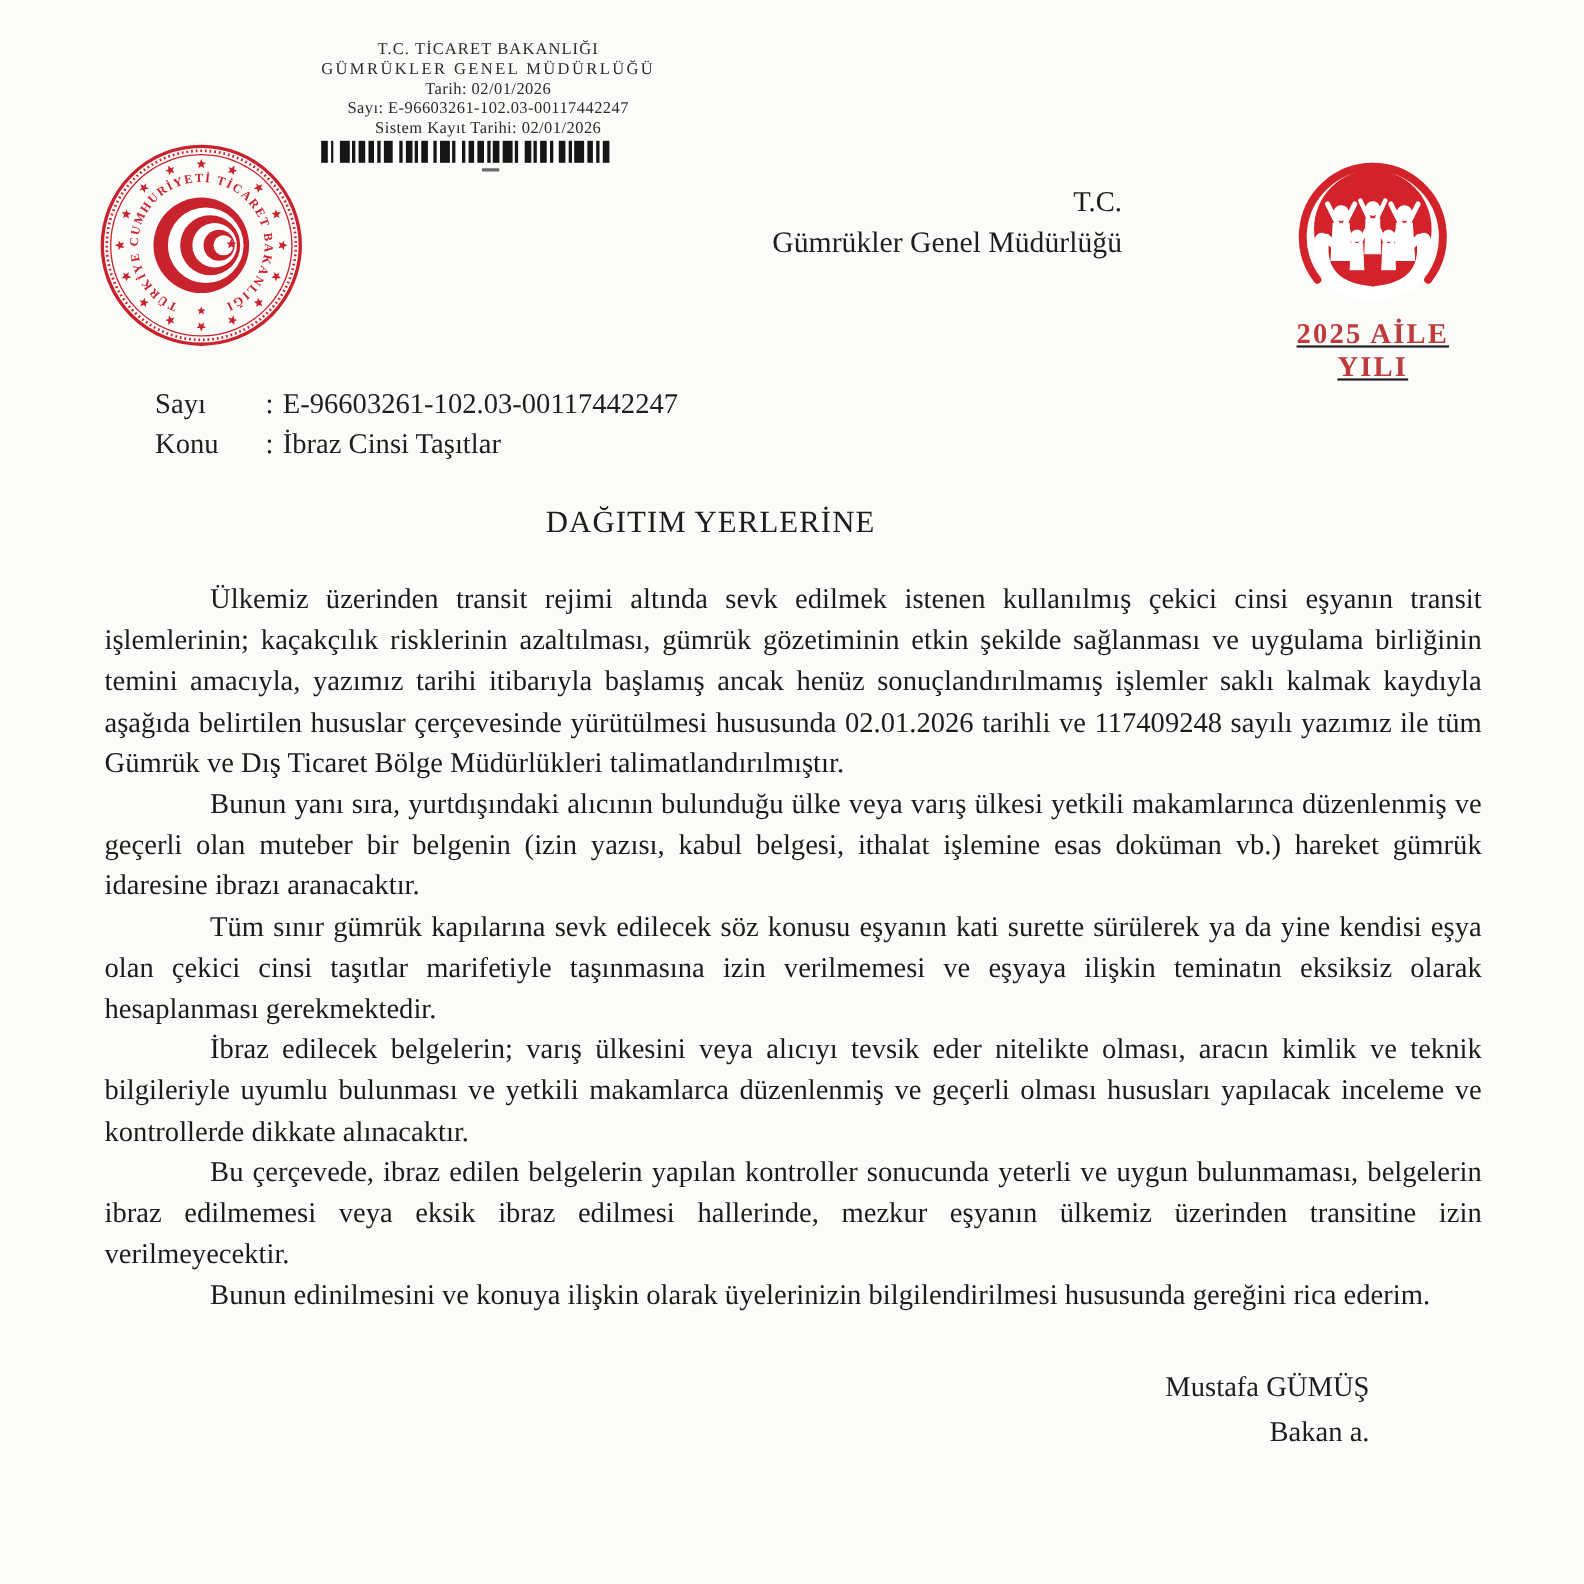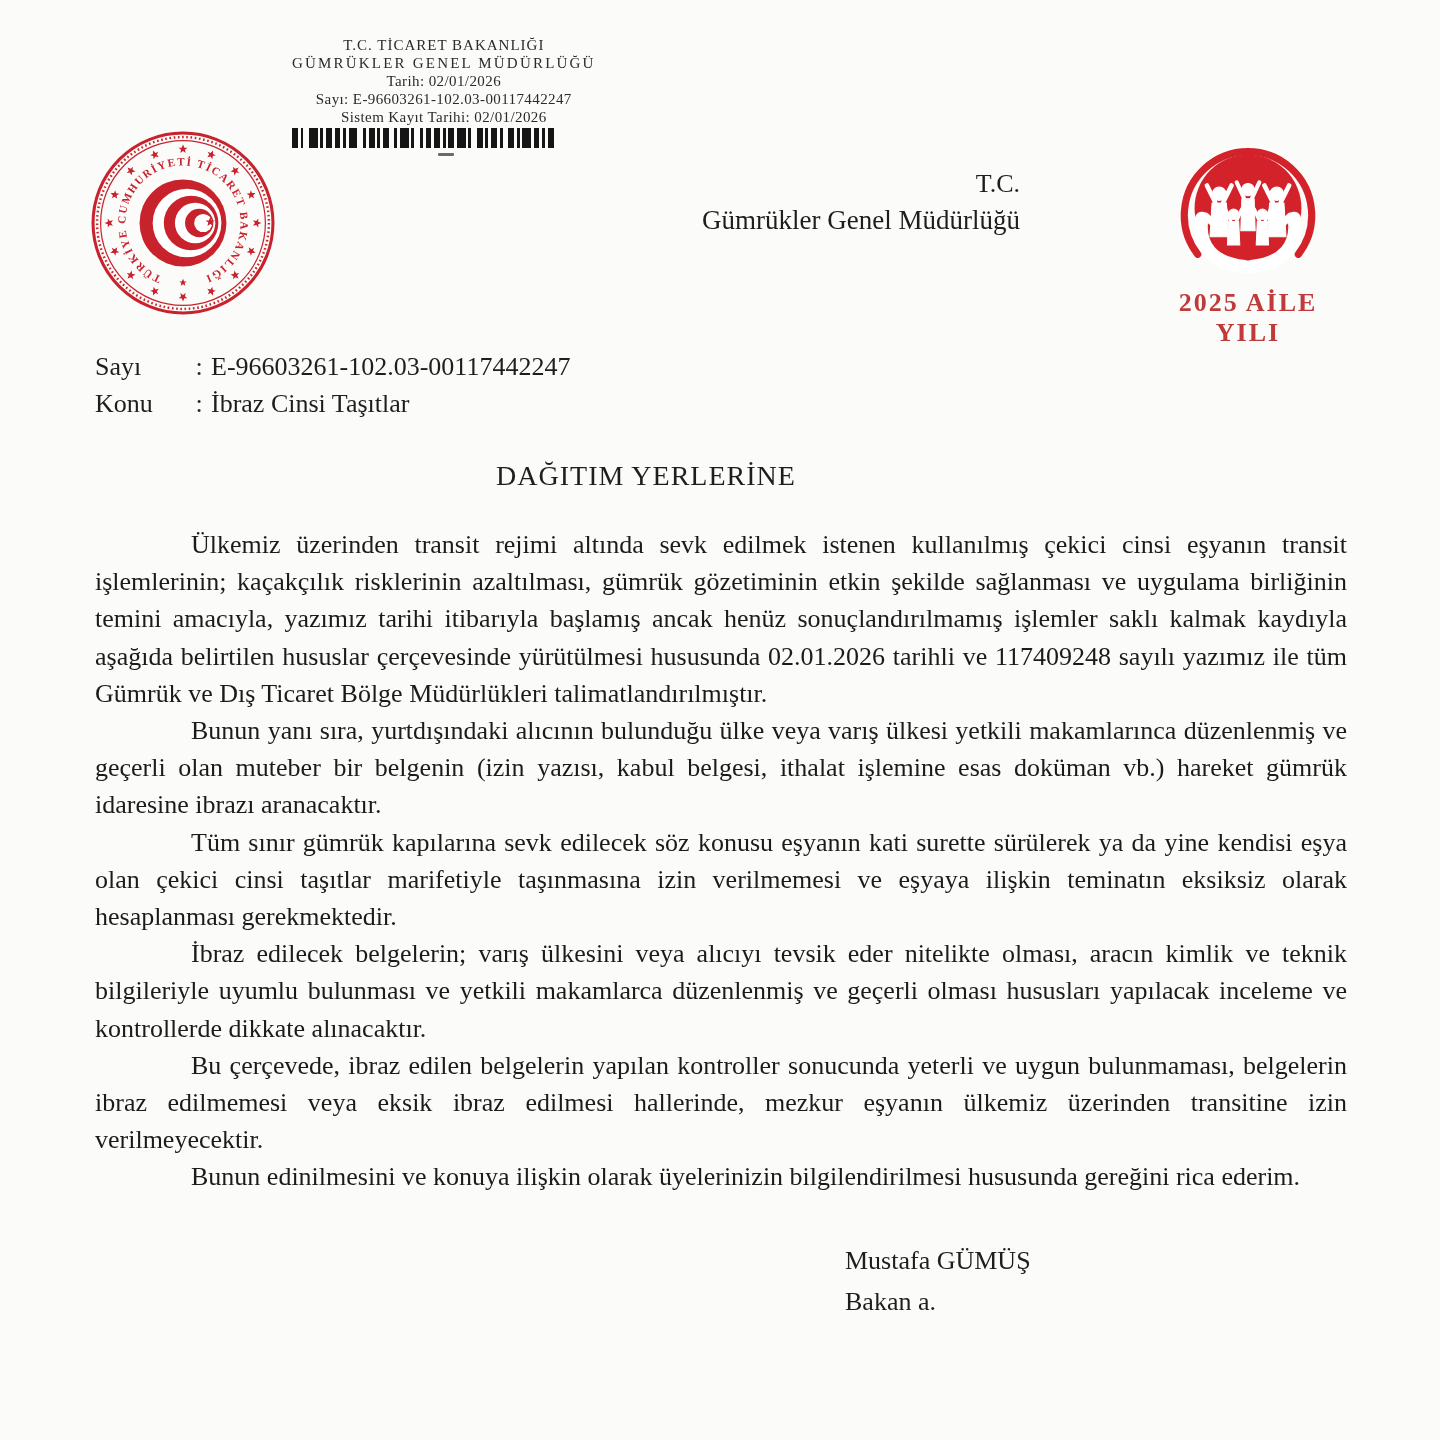--- a/index.html
+++ b/index.html
@@ -13,50 +13,50 @@
   
   .stamp{position:absolute;left:292px;top:36px;font-size:15px;line-height:18px;color:#2b2b2b;text-align:center;}
   .stamp .l1{letter-spacing:1px;}
   .stamp .l2{letter-spacing:2.2px;}
   .stamp .l3,.stamp .l4,.stamp .l5{letter-spacing:.4px;}
   .barcode{position:absolute;left:292px;top:128px;height:20px;white-space:nowrap;font-size:0;}
   .barcode-dash{position:absolute;left:438px;top:153px;width:16px;height:3px;background:#6a6a6a;border-radius:1px;}
 
   
   .emblem-left{position:absolute;left:90px;top:130px;width:186px;height:186px;}
-  .emblem-right{position:absolute;left:1160px;top:130px;width:176px;text-align:center;}
+  .emblem-right{position:absolute;left:1160px;top:130px;width:176px;text-align:center;text-decoration:underline;}
   .emblem-right .caption{
     margin-top:4px;color:#bf3a3a;font-weight:bold;font-size:26px;letter-spacing:2px;
   }
 
   
   .letterhead{position:absolute;left:420px;top:166px;width:600px;text-align:right;}
   .letterhead .tc{font-size:26px;line-height:36px;}
   .letterhead .ministry{font-size:28px;line-height:40px;letter-spacing:.5px;}
   .letterhead .dept{font-size:27px;line-height:36px;}
 
   
   .meta{position:absolute;left:95px;top:348px;font-size:26px;line-height:37px;}
-  .meta .row{display:flex;}
+  .meta .row{display:flex;margin-left:46px;}
   .meta .label{width:92px;}
   .meta .colon{width:24px;text-align:center;}
 
   
   .doc-title{position:absolute;left:0;top:460px;width:1292px;text-align:center;
     font-size:28px;letter-spacing:1px;}
 
   
   .body-text{position:absolute;left:95px;top:526px;width:1252px;}
   .body-text p{
     margin:0;font-size:26px;line-height:37.2px;text-align:justify;text-indent:96px;
     color:#1b1b1b;
   }
 
   
-  .signature{position:absolute;left:845px;top:1240px;width:400px;text-align:left;
+  .signature{position:absolute;left:845px;top:1240px;width:400px;text-align:right;
     font-size:26px;line-height:41px;}
 </style>
 </head>
 <body>
 
 <div class="page">
 
   <div class="stamp">
     <div class="l1">T.C. TİCARET BAKANLIĞI</div>
     <div class="l2">GÜMRÜKLER GENEL MÜDÜRLÜĞÜ</div>

